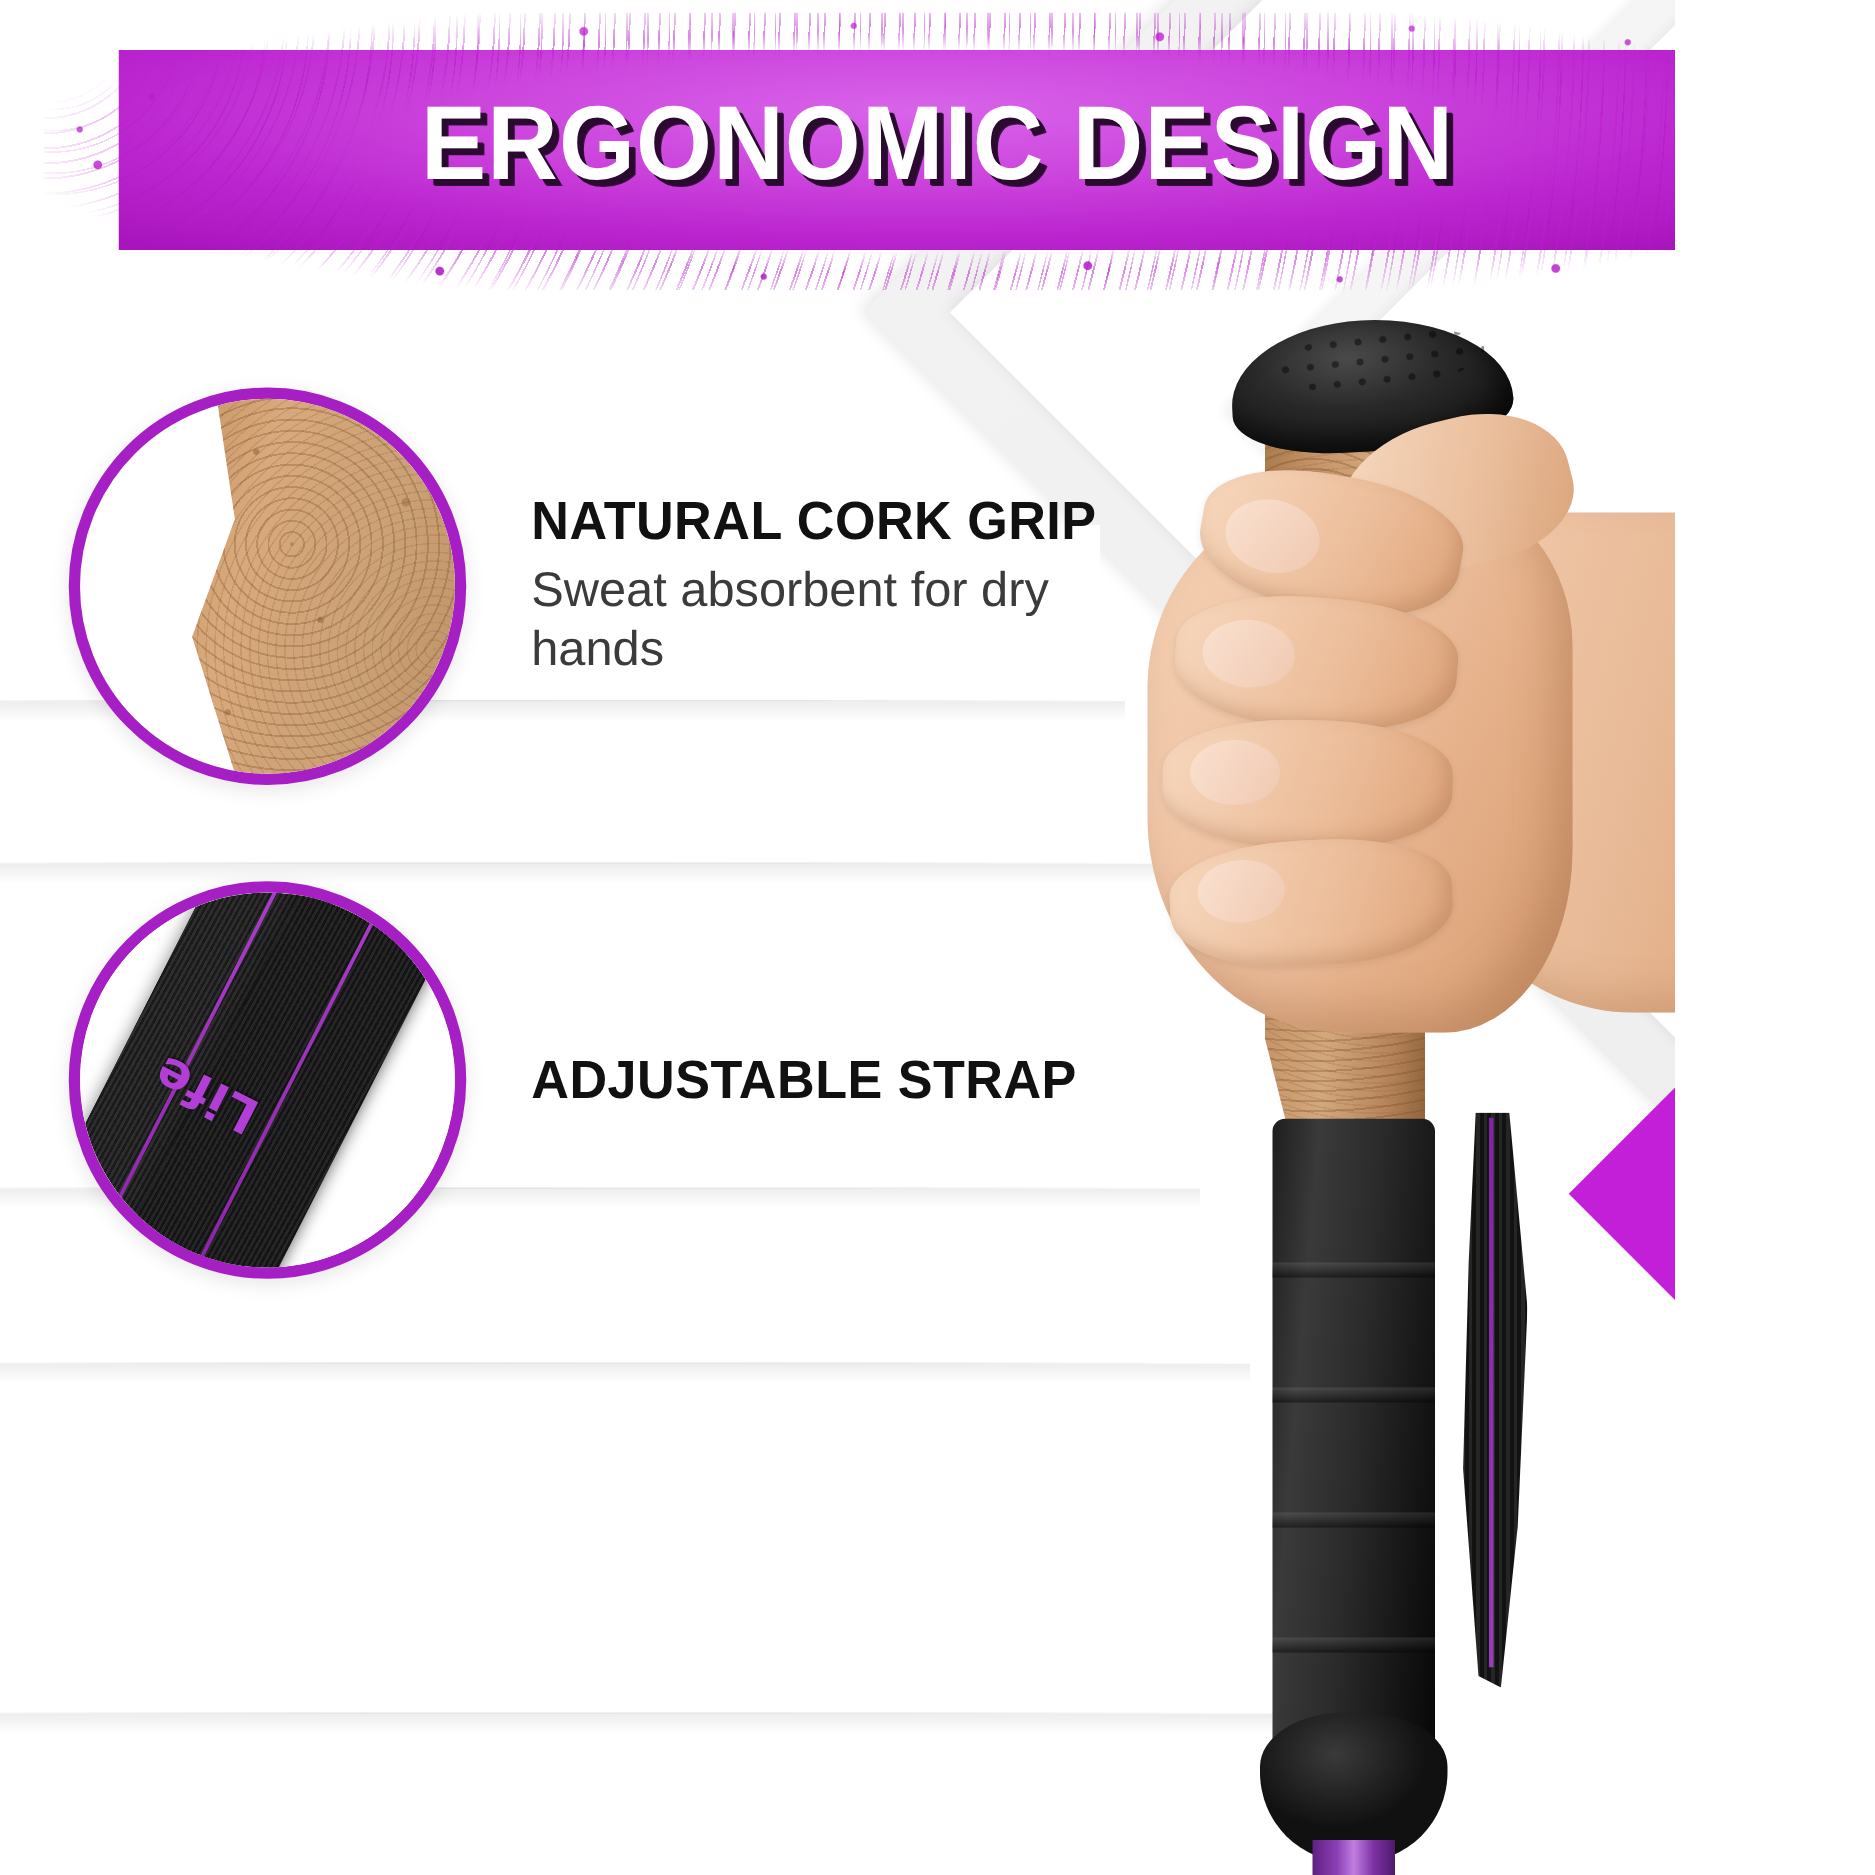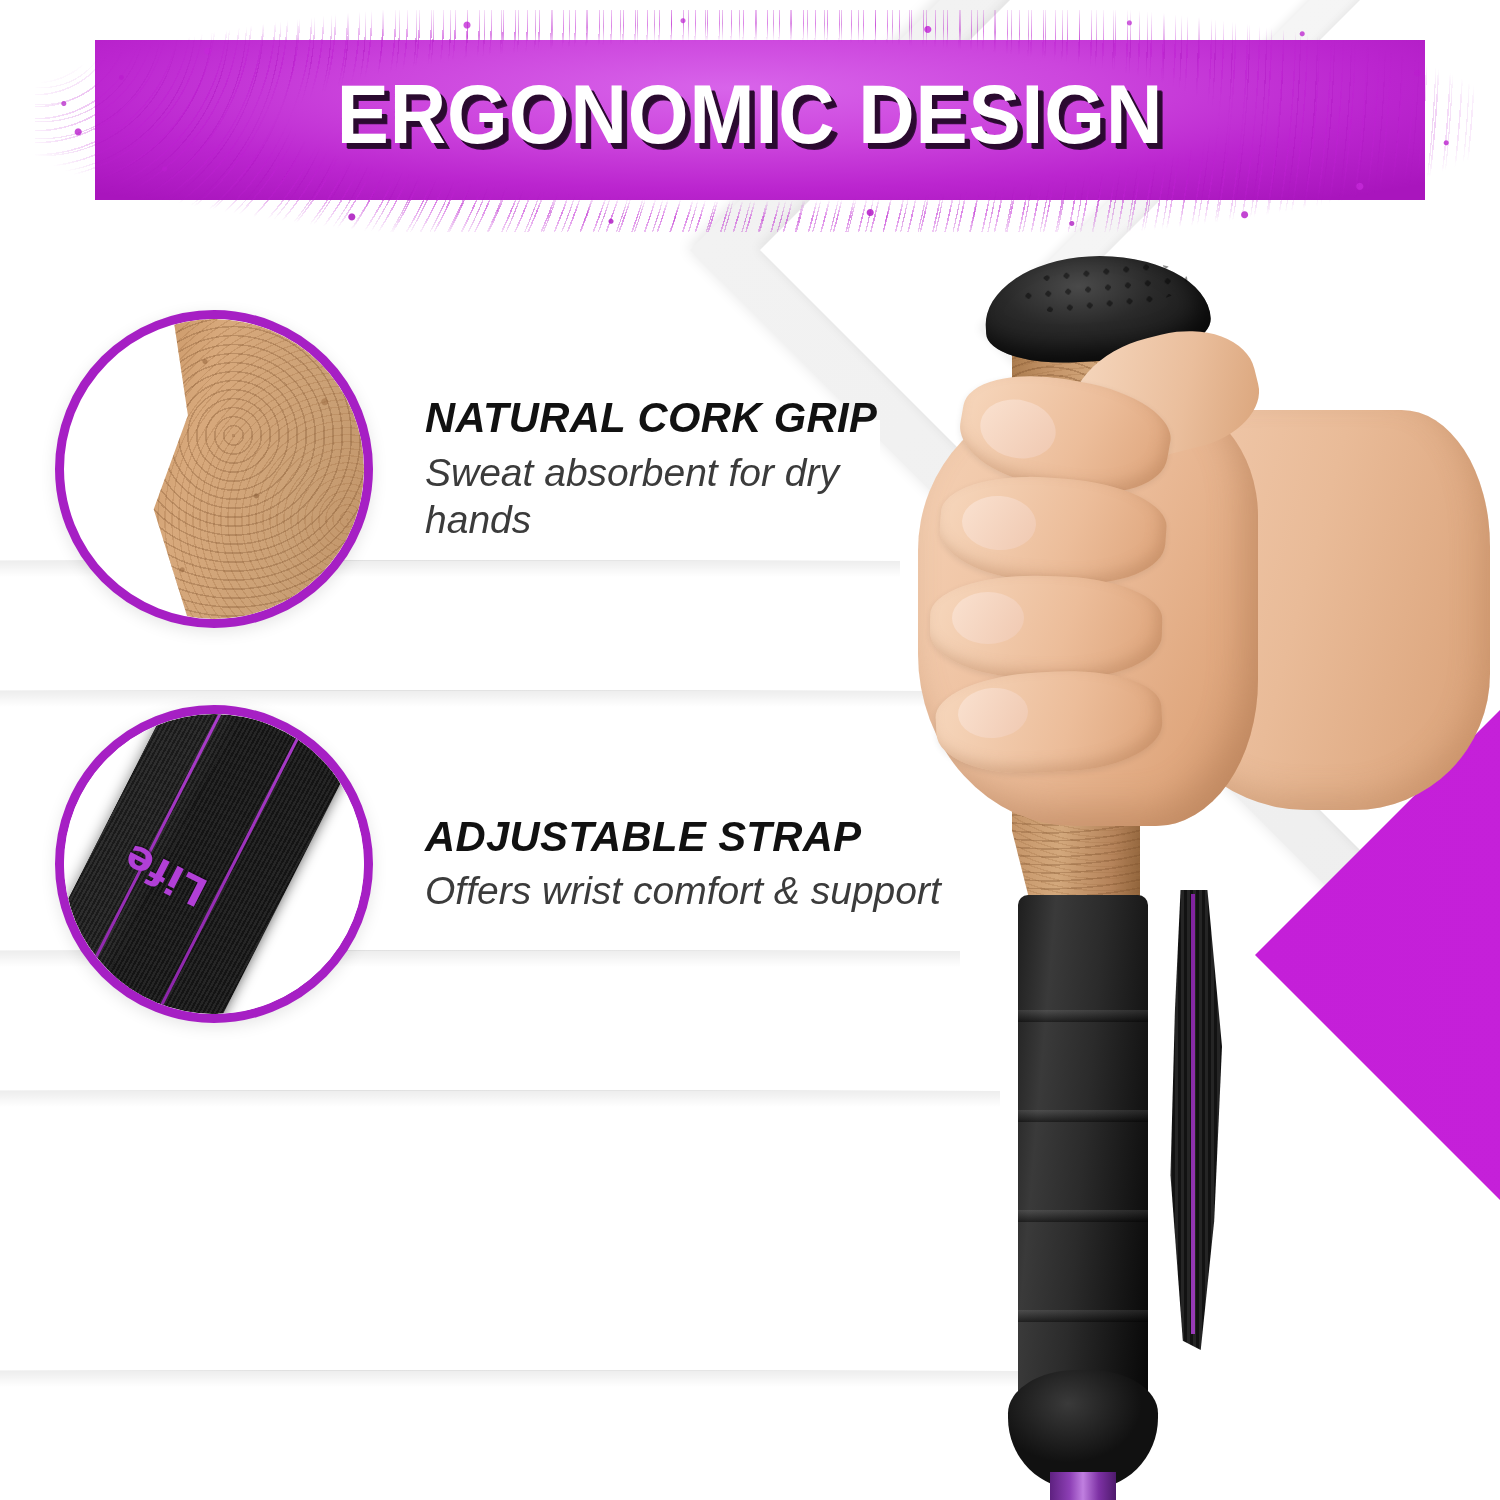--- a/index.html
+++ b/index.html
@@ -1,18 +1,18 @@
 <!DOCTYPE html>
 <html><head>
 <meta charset="utf-8">
 <style>
   html,body{margin:0;padding:0;background:#fff;}
   body{width:1500px;height:1500px;overflow:hidden;
        font-family:"Liberation Sans","DejaVu Sans",sans-serif;}
-  .page{position:relative;width:1500px;height:1500px;background:#ffffff;overflow:hidden;}
+  .page{position:relative;width:1340px;height:1500px;background:#ffffff;overflow:hidden;}
 
   
   .banner-wrap{position:absolute;left:0;top:0;width:1500px;height:250px;overflow:hidden;}
   .banner-core{position:absolute;left:95px;top:40px;width:1330px;height:160px;
     background:
       radial-gradient(ellipse 70% 90% at 48% 30%, #d864ea 0%, #cc45dd 38%, #bb25cf 70%, #a915bd 100%);
     filter:none;}
   .banner-grain{position:absolute;left:35px;top:12px;width:1440px;height:218px;
     background:
       radial-gradient(circle at 6% 30%, rgba(186,30,206,.92) 0 2px, transparent 3px),
@@ -127,21 +127,21 @@
     background:linear-gradient(110deg,#f0c6a8,#e0a87f);border-radius:40% 10% 10% 40%;}
   .hs-strap{position:absolute;left:50%;top:2%;width:7%;height:50%;
     background:linear-gradient(180deg,#1c1c1c,#101010);transform:rotate(17deg);border-radius:4px;}
   .hs-strapring{position:absolute;left:47%;top:5%;width:11%;height:10%;
     background:#8f28b0;border-radius:50%;}
   .hs-foam{position:absolute;left:36%;top:62%;width:14%;height:22%;
     background:linear-gradient(100deg,#262626,#0c0c0c);border-radius:8px 8px 18px 18px;}
   .hs-shaft{position:absolute;left:40%;top:82%;width:6%;height:20%;
     background:linear-gradient(90deg,#7a2f9e,#b466d8 45%,#6d2590);}
 
-  .ftext{margin-left:52px;font-style:italic;}
+  .ftext{margin-left:52px;}
   .ftitle{font-size:43px;font-weight:bold;color:#111111;letter-spacing:.4px;
     transform:scaleX(.97);transform-origin:left center;line-height:1.08;white-space:nowrap;}
   .fsub{font-size:39px;color:#3b3b3b;line-height:1.22;margin-top:8px;max-width:660px;font-weight:400;}
 
   
   .product{position:absolute;left:900px;top:250px;width:600px;height:1250px;}
 
   .p-cap{position:absolute;left:85px;top:6px;width:225px;height:105px;
     background:radial-gradient(ellipse 80% 90% at 42% 28%, #4a4a4a 0%, #2a2a2a 42%, #111 100%);
     border-radius:54% 60% 46% 44% / 70% 74% 40% 36%;transform:rotate(-3deg);
@@ -318,18 +318,17 @@
         <div class="strap-bg"></div>
         <div class="strap-band strap-a"></div>
         <div class="strap-band strap-b"></div>
         <div class="strap-stitch" style="left:56%;"></div>
         <div class="strap-stitch" style="left:26%;"></div>
         <div class="strap-logo">Life</div>
       </div>
     </div>
     <div class="ftext">
       <div class="ftitle">ADJUSTABLE STRAP</div>
-      <div class="fsub" style="max-width:700px;">Offers wrist comfort &amp; support</div>
     </div>
   </div>
 
 
 </div>
 
 </body></html>

